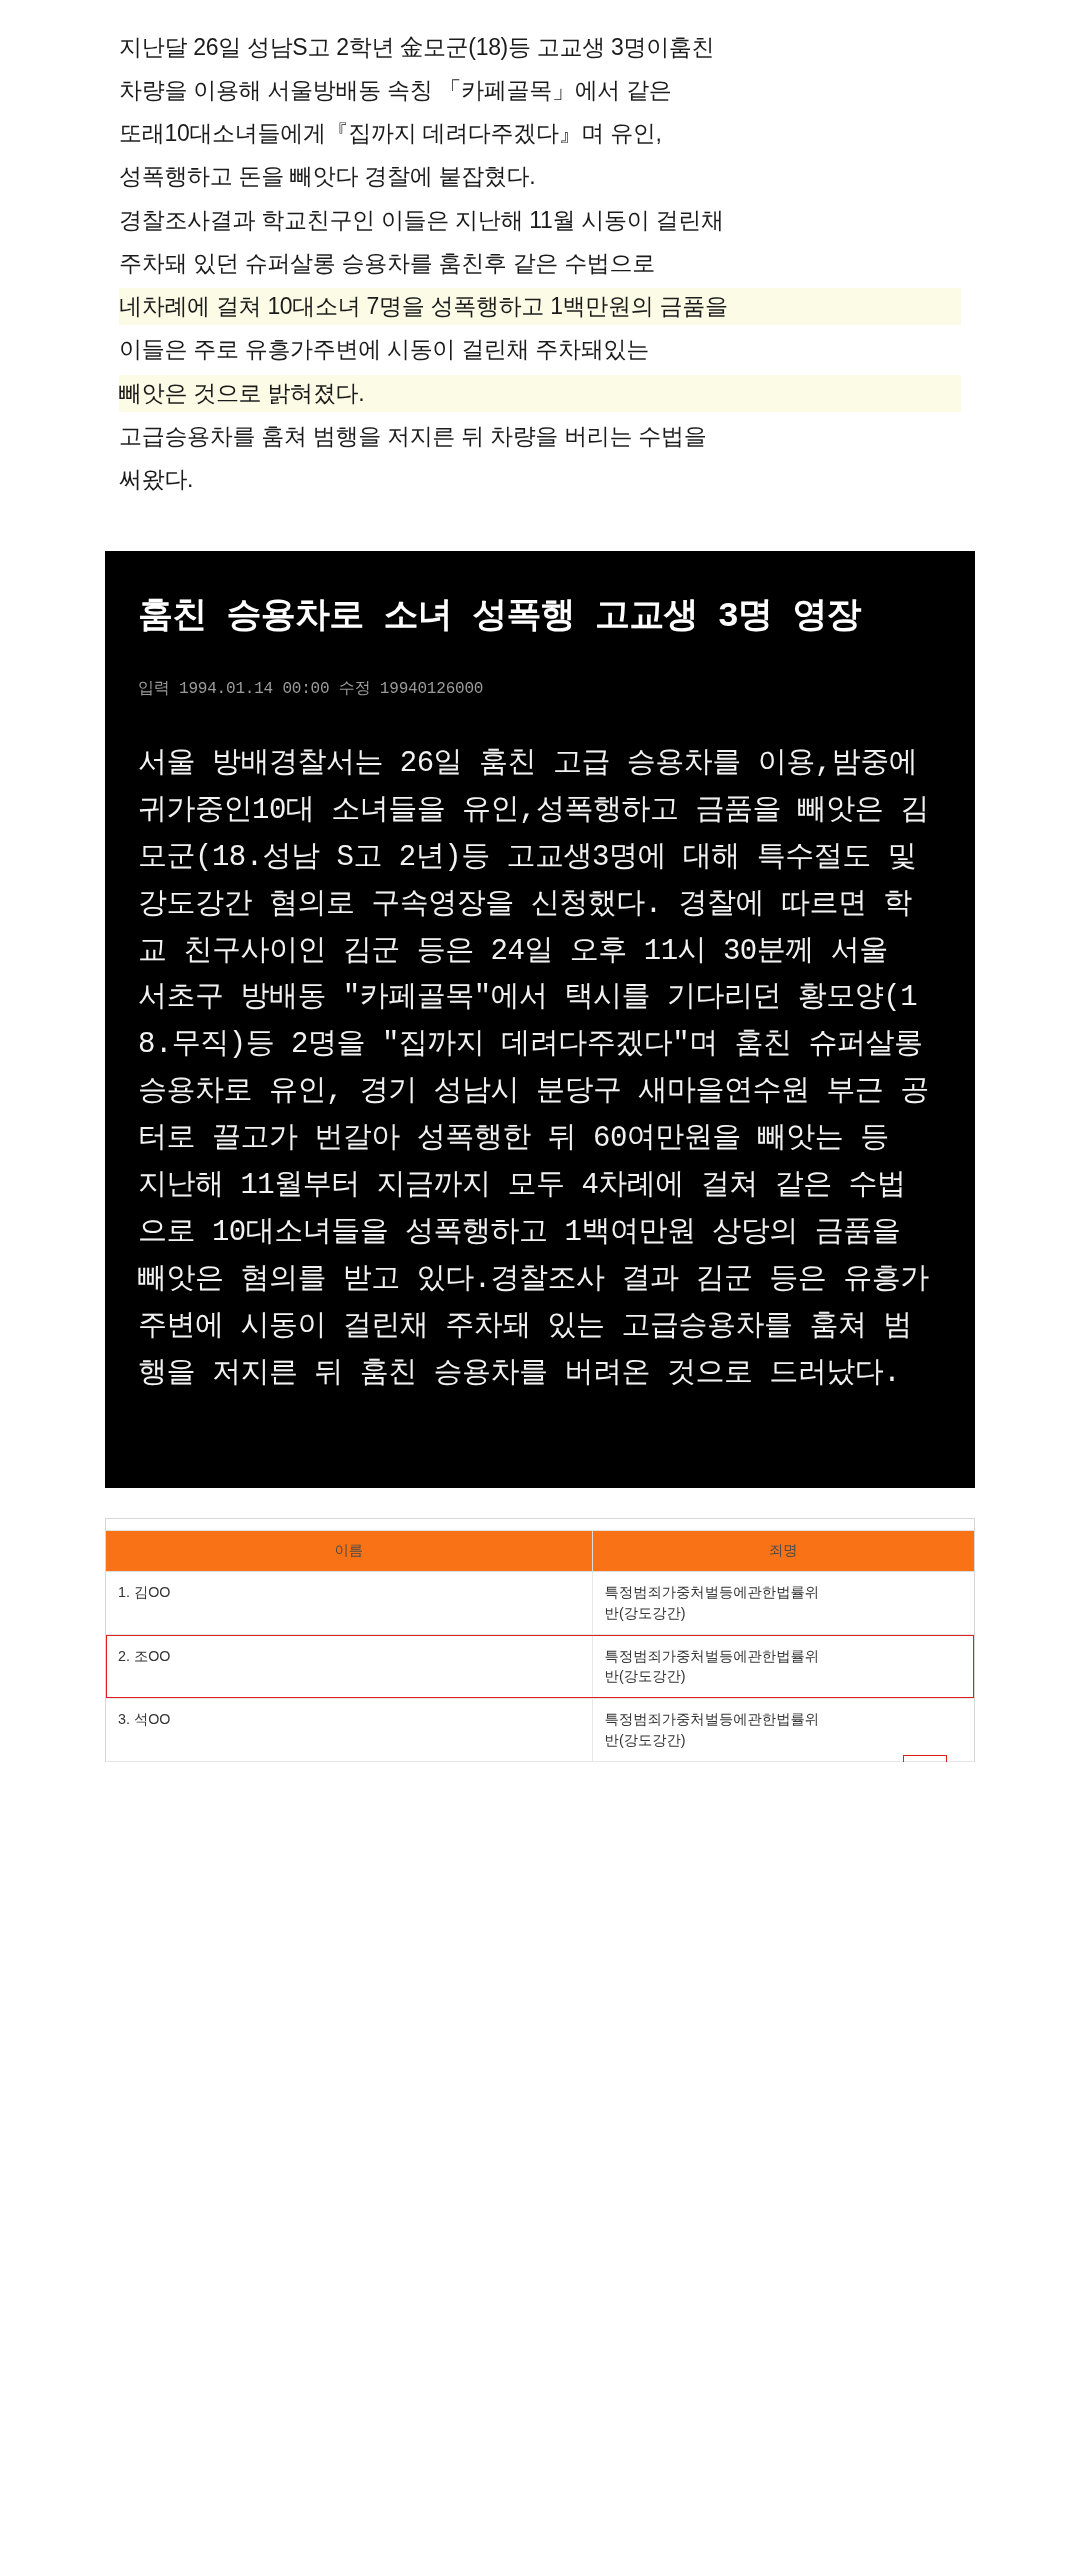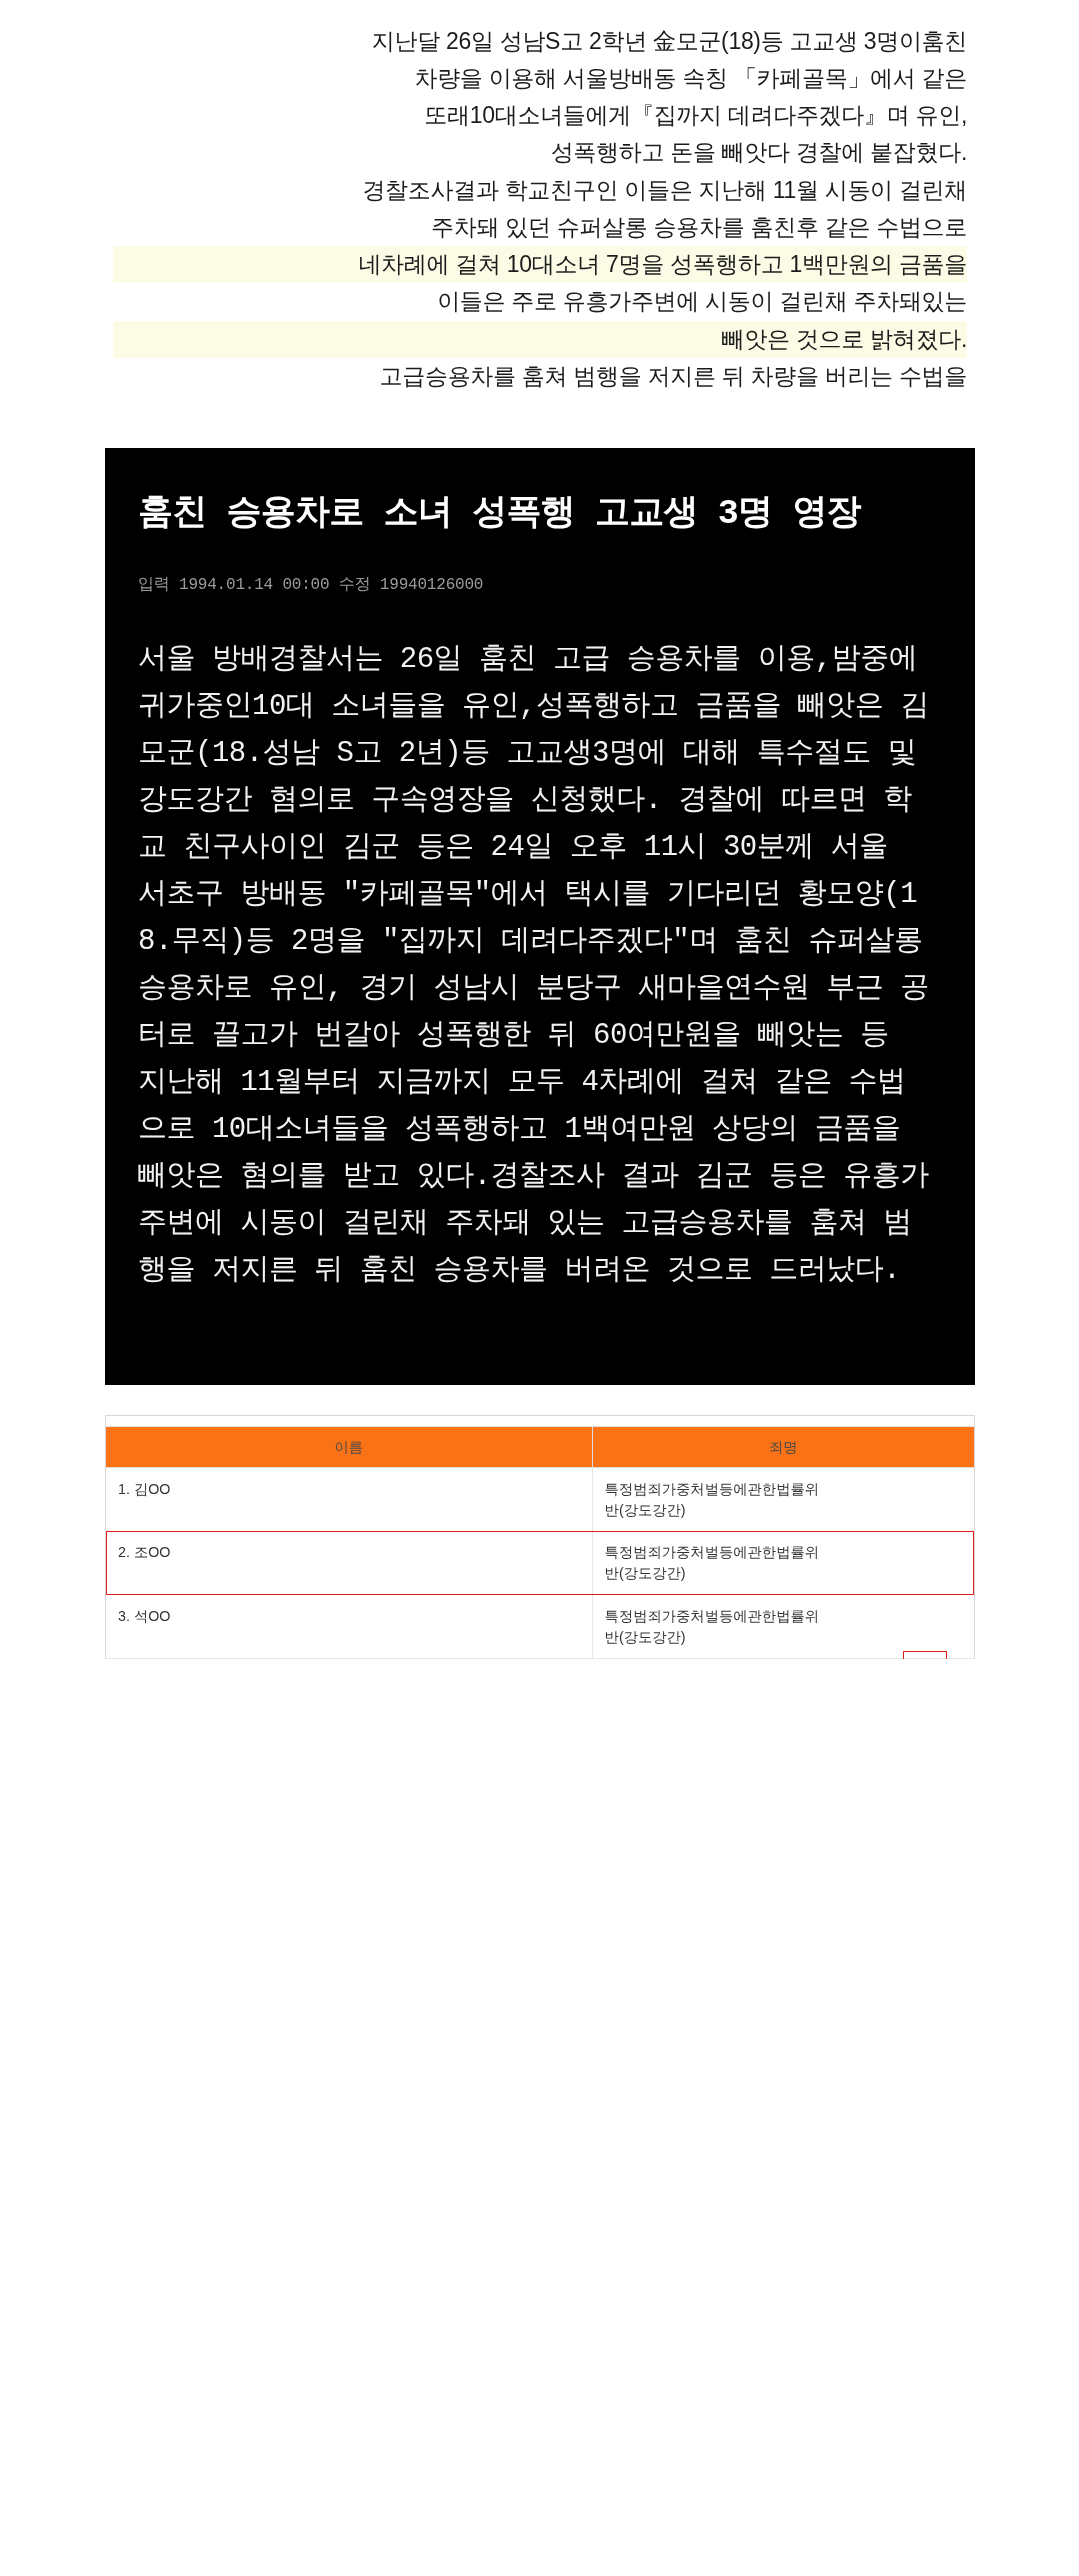--- a/index.html
+++ b/index.html
@@ -20,27 +20,26 @@
     background: #ffffff;
     overflow: hidden;
   }
 
   
   .top-text {
     padding: 22.6px 113px 0 113px;
     box-sizing: border-box;
   }
   .top-text p {
-    margin: 0;
+    margin: 6px;
     font-size: 23px;
     line-height: 1.62;
     color: #1b1b1b;
     letter-spacing: -0.3px;
     word-break: keep-all;
-    text-align: right;
   }
   .top-text .para-block {
     margin-bottom: 0;
   }
   .highlight {
     background: #fbfbe6;
     color: #5d5d5d;
     display: block;
   }
 
@@ -156,20 +155,21 @@
     <p class="para-block">지난달 26일 성남S고 2학년 金모군(18)등 고교생 3명이훔친</p>
     <p class="para-block">차량을 이용해 서울방배동 속칭 「카페골목」에서 같은</p>
     <p class="para-block">또래10대소녀들에게『집까지 데려다주겠다』며 유인,</p>
     <p class="para-block">성폭행하고 돈을 빼앗다 경찰에 붙잡혔다.</p>
     <p class="para-block">경찰조사결과 학교친구인 이들은 지난해 11월 시동이 걸린채</p>
     <p class="para-block">주차돼 있던 슈퍼살롱 승용차를 훔친후 같은 수법으로</p>
     <p class="para-block highlight">네차례에 걸쳐 10대소녀 7명을 성폭행하고 1백만원의 금품을</p>
     <p class="para-block">이들은 주로 유흥가주변에 시동이 걸린채 주차돼있는</p>
     <p class="para-block highlight">빼앗은 것으로 밝혀졌다.</p>
     <p class="para-block">고급승용차를 훔쳐 범행을 저지른 뒤 차량을 버리는 수법을</p>
+    <p class="para-block">써왔다.</p>
   </section>
 
   <section class="news-card">
     <h1 class="news-title">훔친 승용차로 소녀 성폭행 고교생 3명 영장</h1>
     <div class="news-meta">입력 1994.01.14 00:00 수정 19940126000</div>
     <p class="news-body">서울 방배경찰서는 26일 훔친 고급 승용차를 이용,밤중에 귀가중인10대 소녀들을 유인,성폭행하고 금품을 빼앗은 김모군(18.성남 S고 2년)등 고교생3명에 대해 특수절도 및 강도강간 혐의로 구속영장을 신청했다. 경찰에 따르면 학교 친구사이인 김군 등은 24일 오후 11시 30분께 서울 서초구 방배동 "카페골목"에서 택시를 기다리던 황모양(18.무직)등 2명을 "집까지 데려다주겠다"며 훔친 슈퍼살롱 승용차로 유인, 경기 성남시 분당구 새마을연수원 부근 공터로 끌고가 번갈아 성폭행한 뒤 60여만원을 빼앗는 등 지난해 11월부터 지금까지 모두 4차례에 걸쳐 같은 수법으로 10대소녀들을 성폭행하고 1백여만원 상당의 금품을 빼앗은 혐의를 받고 있다.경찰조사 결과 김군 등은 유흥가 주변에 시동이 걸린채 주차돼 있는 고급승용차를 훔쳐 범행을 저지른 뒤 훔친 승용차를 버려온 것으로 드러났다.</p>
   </section>
 
   <section class="table-shot">
     <div class="table-clip-top">

